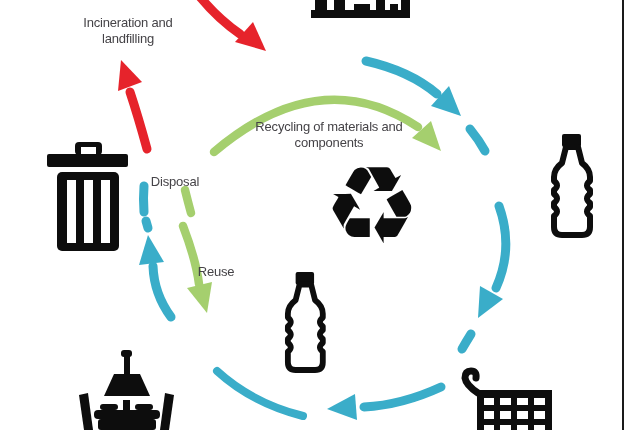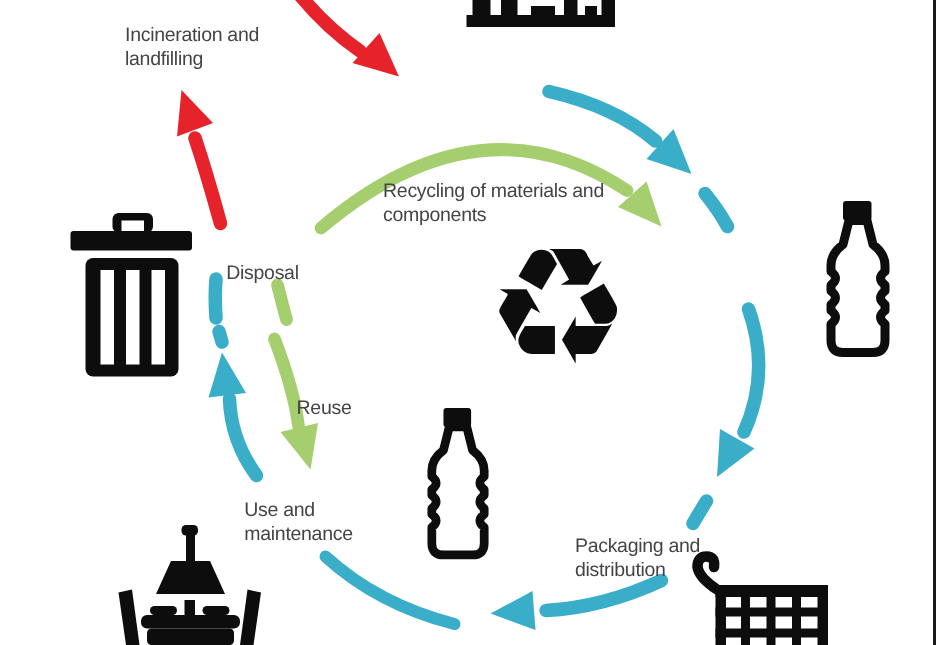--- a/index.html
+++ b/index.html
@@ -1,19 +1,19 @@
 <!DOCTYPE html>
 <html style="--blue: #3aadc9; --red: #e6232b; --green: #a5cf6e; --ink: #0d0d0d; --text: #454347; --edge: #1a1a1a;"><head>
 <meta charset="utf-8">
 <style>
   html,body{margin:0;padding:0;background:#fff;}
   .stage{position:relative;width:630px;height:430px;background:#fff;overflow:hidden;
          font-family:"Liberation Sans",sans-serif;}
   .stage svg{position:absolute;left:0;top:0;}
-  .lbl{position:absolute;transform:translateX(-50%);text-align:left;white-space:pre-line;
+  .lbl{position:absolute;transform:translateX(-50%);text-align:center;white-space:pre-line;
        font-size:13px;line-height:16px;color:var(--text);letter-spacing:-0.2px;}
   .recycle-glyph{position:absolute;left:372px;top:206px;transform:translate(-50%,-50%);
        font-family:"DejaVu Sans",sans-serif;font-size:108px;line-height:1;color:var(--ink);}
   .page-edge{position:absolute;left:622px;top:0;width:2px;height:430px;background:var(--edge);}
   .ab{stroke:var(--blue);stroke-width:9;fill:none;stroke-linecap:round;}
   .ab2{stroke:var(--blue);stroke-width:8;fill:none;stroke-linecap:round;}
   .ar{stroke:var(--red);stroke-width:9;fill:none;stroke-linecap:round;}
   .ag{stroke:var(--green);stroke-width:8.5;fill:none;stroke-linecap:round;}
   .hb{fill:var(--blue);} .hr{fill:var(--red);} .hg{fill:var(--green);}
   .ink{fill:var(--ink);} .wh{fill:#fff;}
@@ -131,19 +131,15 @@
   </svg>
 
   <div class="recycle-glyph">♻</div>
 
   <div class="lbl" style="left:128px;top:15px">Incineration and
 landfilling</div>
   <div class="lbl" style="left:329px;top:119px">Recycling of materials and
 components</div>
   <div class="lbl" style="left:175px;top:174px">Disposal</div>
   <div class="lbl" style="left:216px;top:264px">Reuse</div>
-  <div class="lbl" style="left:199px;top:332px">Use and
-maintenance</div>
-  <div class="lbl" style="left:425px;top:356px">Packaging and
-distribution</div>
 
   <div class="page-edge"></div>
 </div>
 
 </body></html>

